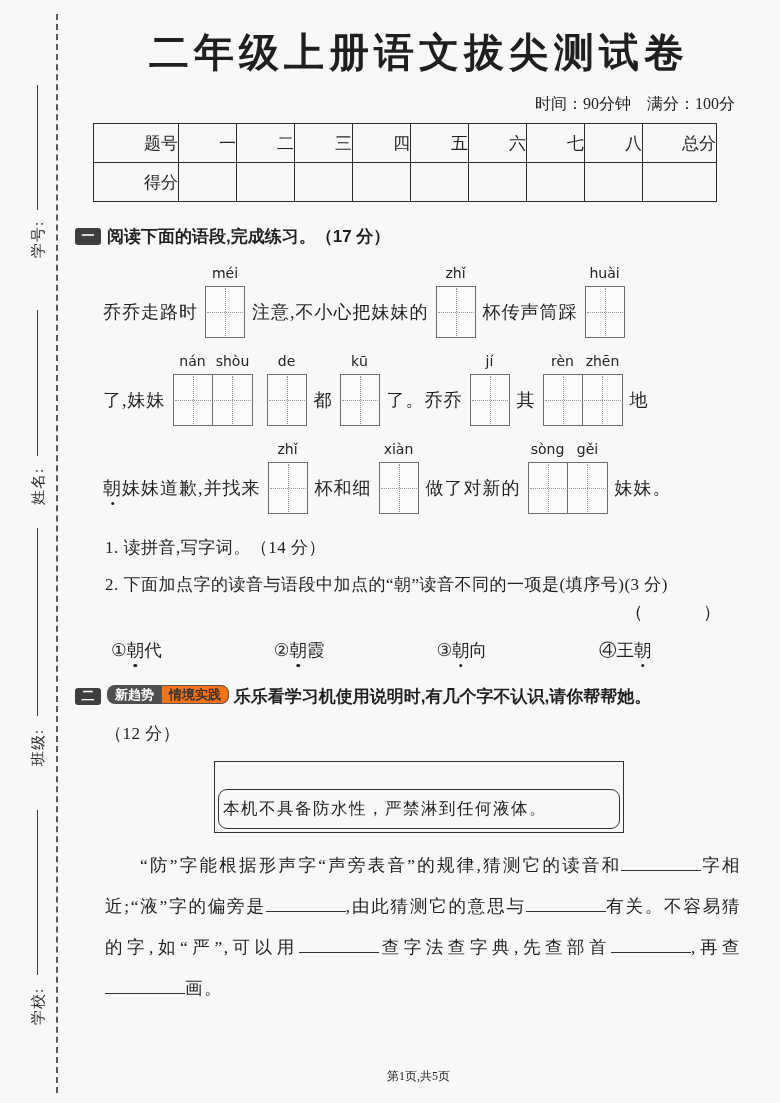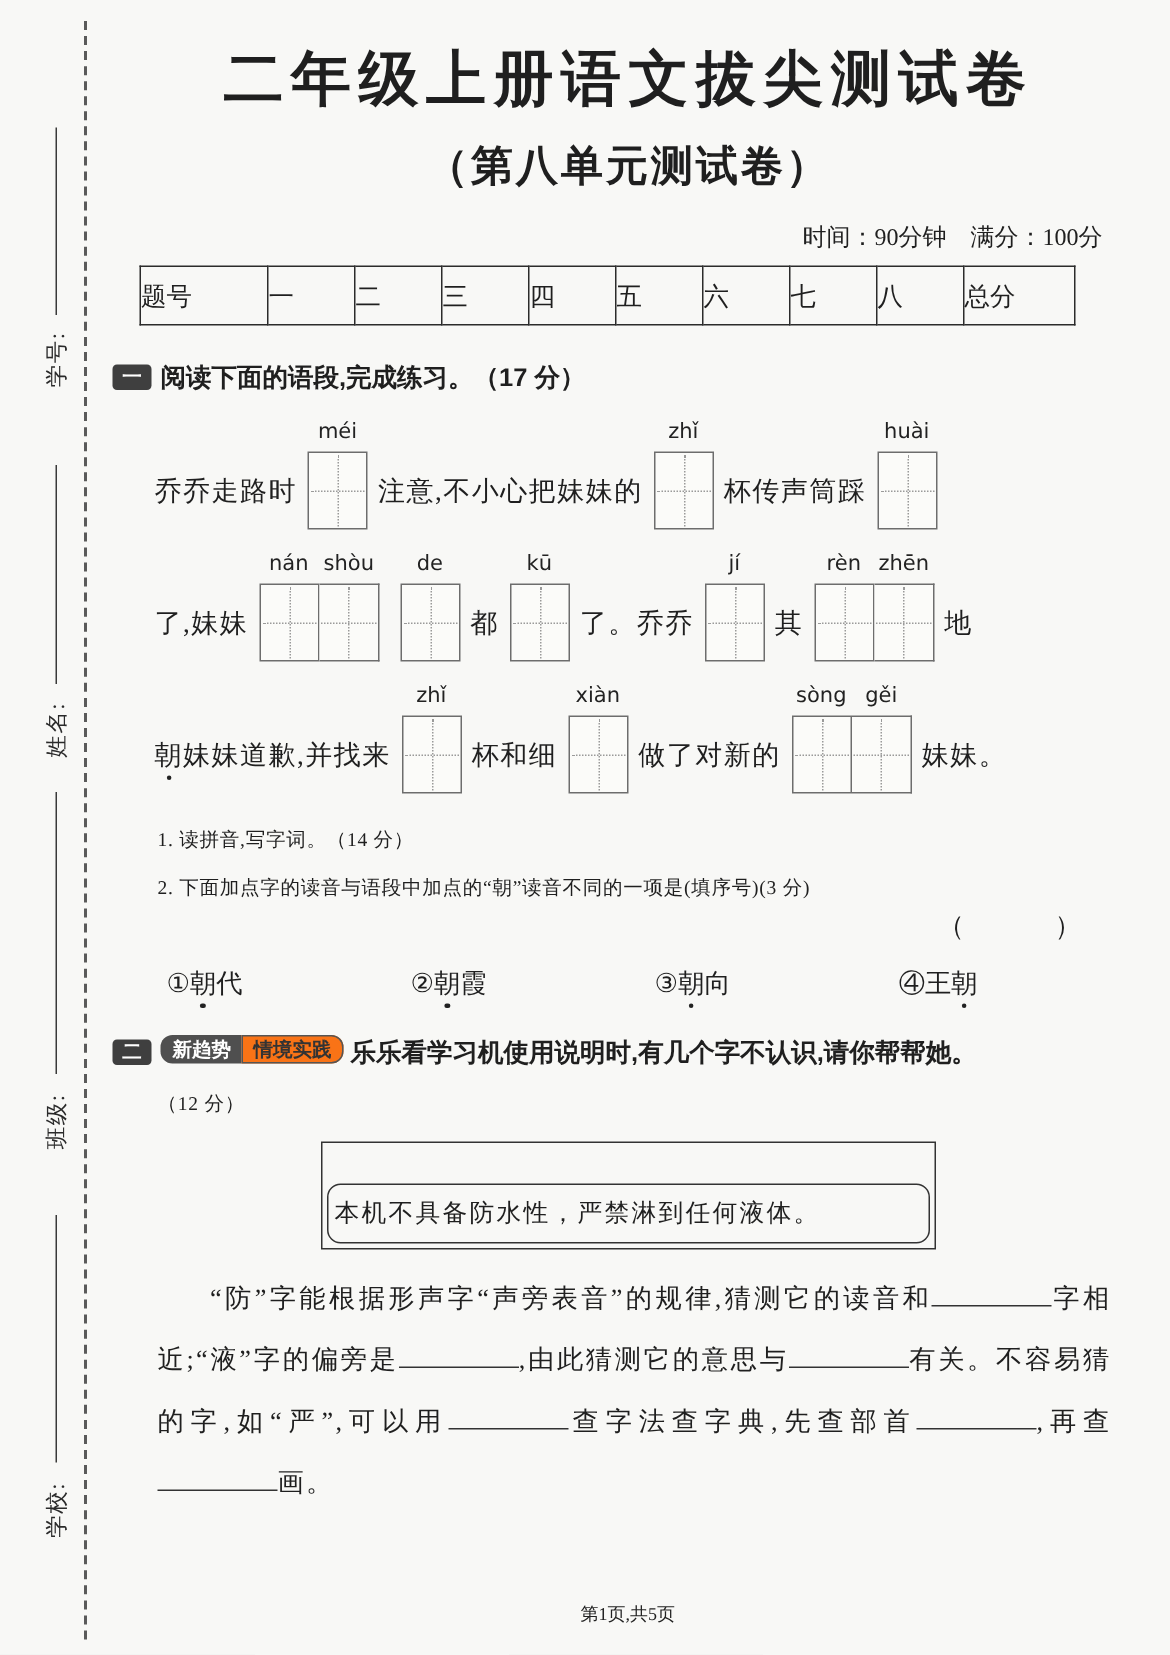--- a/index.html
+++ b/index.html
@@ -11,42 +11,42 @@
   .mline{position:absolute;left:37px;width:0;border-left:1.6px solid #3a3a3a;}
   .mlabel{position:absolute;white-space:nowrap;font-size:15px;color:#2a2a2a;transform:rotate(-90deg);transform-origin:center center;letter-spacing:1px;}
 
   
   .content{position:absolute;left:57px;top:0;width:723px;height:100%;padding:0 17px 0 18px;box-sizing:border-box;}
   .title{margin:30px 0 0;text-align:center;font-size:40px;font-weight:bold;letter-spacing:5px;line-height:1.15;}
   .subtitle{margin:16px 0 0;text-align:center;font-size:28px;font-weight:bold;letter-spacing:2px;}
   .info{margin-top:18px;text-align:right;font-size:16px;padding-right:28px;}
 
   table.score{border-collapse:collapse;margin:8px 0 0 18px;table-layout:fixed;}
-  table.score td{border:1.6px solid #2b2b2b;height:38px;text-align:left;font-size:17px;padding:0;}
+  table.score td{border:1.6px solid #2b2b2b;height:38px;text-align:right;font-size:17px;padding:0;}
   td.c-label{width:84px;} td.c-num{width:57px;} td.c-total{width:73px;}
 
   .sec-head{margin-top:22px;font-family:"Liberation Sans",sans-serif;font-weight:bold;font-size:17px;line-height:26px;}
   .sec-num{display:inline-flex;align-items:center;justify-content:center;width:26px;height:17px;background:#3f3f3f;color:#fff;border-radius:3px;font-size:13px;vertical-align:2px;margin-right:6px;}
   .badge{font-size:13px;line-height:15px;vertical-align:3px;}
   .badge-dark{background:#4f4f4f;color:#fff;border-radius:8px 0 0 8px;padding:2px 7px 2px 8px;}
   .badge-light{border:1.2px solid #555;background:#f97316;color:#333;border-radius:0 8px 8px 0;padding:1px 7px;}
 
   .passage{padding-left:28px;}
   .p-line{display:flex;align-items:center;margin-top:36px;}
   .p-text{font-size:18px;letter-spacing:1px;white-space:nowrap;}
   .grid-group{position:relative;margin:0 7px;display:inline-block;}
   .grid-cells{display:flex;}
   .gcell{position:relative;width:40px;height:52px;border:1.6px solid #6d6d6d;box-sizing:border-box;background:#fbfbf9;}
   .gcell + .gcell{border-left:none;}
   .gcell::before{content:'';position:absolute;left:1px;right:1px;top:50%;border-top:1px dotted #9a9a9a;}
   .gcell::after{content:'';position:absolute;top:1px;bottom:1px;left:50%;border-left:1px dotted #9a9a9a;}
   .pinyin{position:absolute;top:-21px;left:0;right:0;display:flex;font-family:"DejaVu Sans",sans-serif;font-size:14px;color:#222;}
   .pinyin span{flex:1;text-align:center;white-space:nowrap;}
 
-  .q-line{margin-top:22px;padding-left:30px;font-size:13px;letter-spacing:0.5px;}
+  .q-line{margin-top:22px;padding-left:30px;font-size:17px;letter-spacing:0.5px;}
   .q2{margin-top:14px;}
   .paren{margin-top:4px;text-align:right;padding-right:34px;font-size:18px;letter-spacing:8px;}
   .options{display:flex;margin-top:14px;padding-left:36px;gap:112px;font-size:17.5px;}
   .dot-u{position:relative;display:inline-block;}
   .dot-u::after{content:'';position:absolute;width:3.5px;height:3.5px;background:#222;border-radius:50%;left:50%;transform:translateX(-50%);bottom:-5px;}
 
   .score-line{margin-top:12px;}
   .notice-outer{width:402px;margin:16px auto 0;border:1.6px solid #333;padding:3px;background:#f8f8f6;}
   .notice-inner{border:1.2px solid #333;border-radius:9px;text-align:left;font-size:16.5px;padding:8px 4px;letter-spacing:1.5px;margin-top:24px;}
   .fill-para{margin-top:12px;padding:0 22px 0 30px;font-size:17.5px;line-height:41px;text-indent:2em;letter-spacing:1.5px;text-align:justify;}
@@ -64,37 +64,48 @@
       <div class="mline" style="top: 310px; height: 146px;"></div>
       <div class="mlabel" style="left: 11px; top: 477px; width: 54px; text-align: center;">姓名:</div>
       <div class="mline" style="top: 528px; height: 188px;"></div>
       <div class="mlabel" style="left: 11px; top: 738px; width: 54px; text-align: center;">班级:</div>
       <div class="mline" style="top: 810px; height: 165px;"></div>
       <div class="mlabel" style="left: 11px; top: 997px; width: 54px; text-align: center;">学校:</div>
     </div>
 
   <div class="content">
     <h1 class="title">二年级上册语文拔尖测试卷</h1>
-    <h2 class="subtitle">（第八单元测试卷）</h2>
     <div class="info">时间：90分钟　满分：100分</div>
 
     <table class="score">
       <tbody id="score-body">
           <tr>
             <td class="c-label">题号</td>
             <td class="c-num">一</td>
             <td class="c-num">二</td>
             <td class="c-num">三</td>
             <td class="c-num">四</td>
             <td class="c-num">五</td>
             <td class="c-num">六</td>
             <td class="c-num">七</td>
             <td class="c-num">八</td>
             <td class="c-total">总分</td>
           </tr>
+          <tr>
+            <td class="c-label">得分</td>
+            <td class="c-num"></td>
+            <td class="c-num"></td>
+            <td class="c-num"></td>
+            <td class="c-num"></td>
+            <td class="c-num"></td>
+            <td class="c-num"></td>
+            <td class="c-num"></td>
+            <td class="c-num"></td>
+            <td class="c-total"></td>
+          </tr>
         </tbody>
     </table>
 
     <div class="sec-head">
       <span class="sec-num">一</span><span>阅读下面的语段,完成练习。（17 分）</span>
     </div>
 
     <div id="passage" class="passage">
         <div class="p-line">
           <span class="p-text">乔乔走路时</span>

